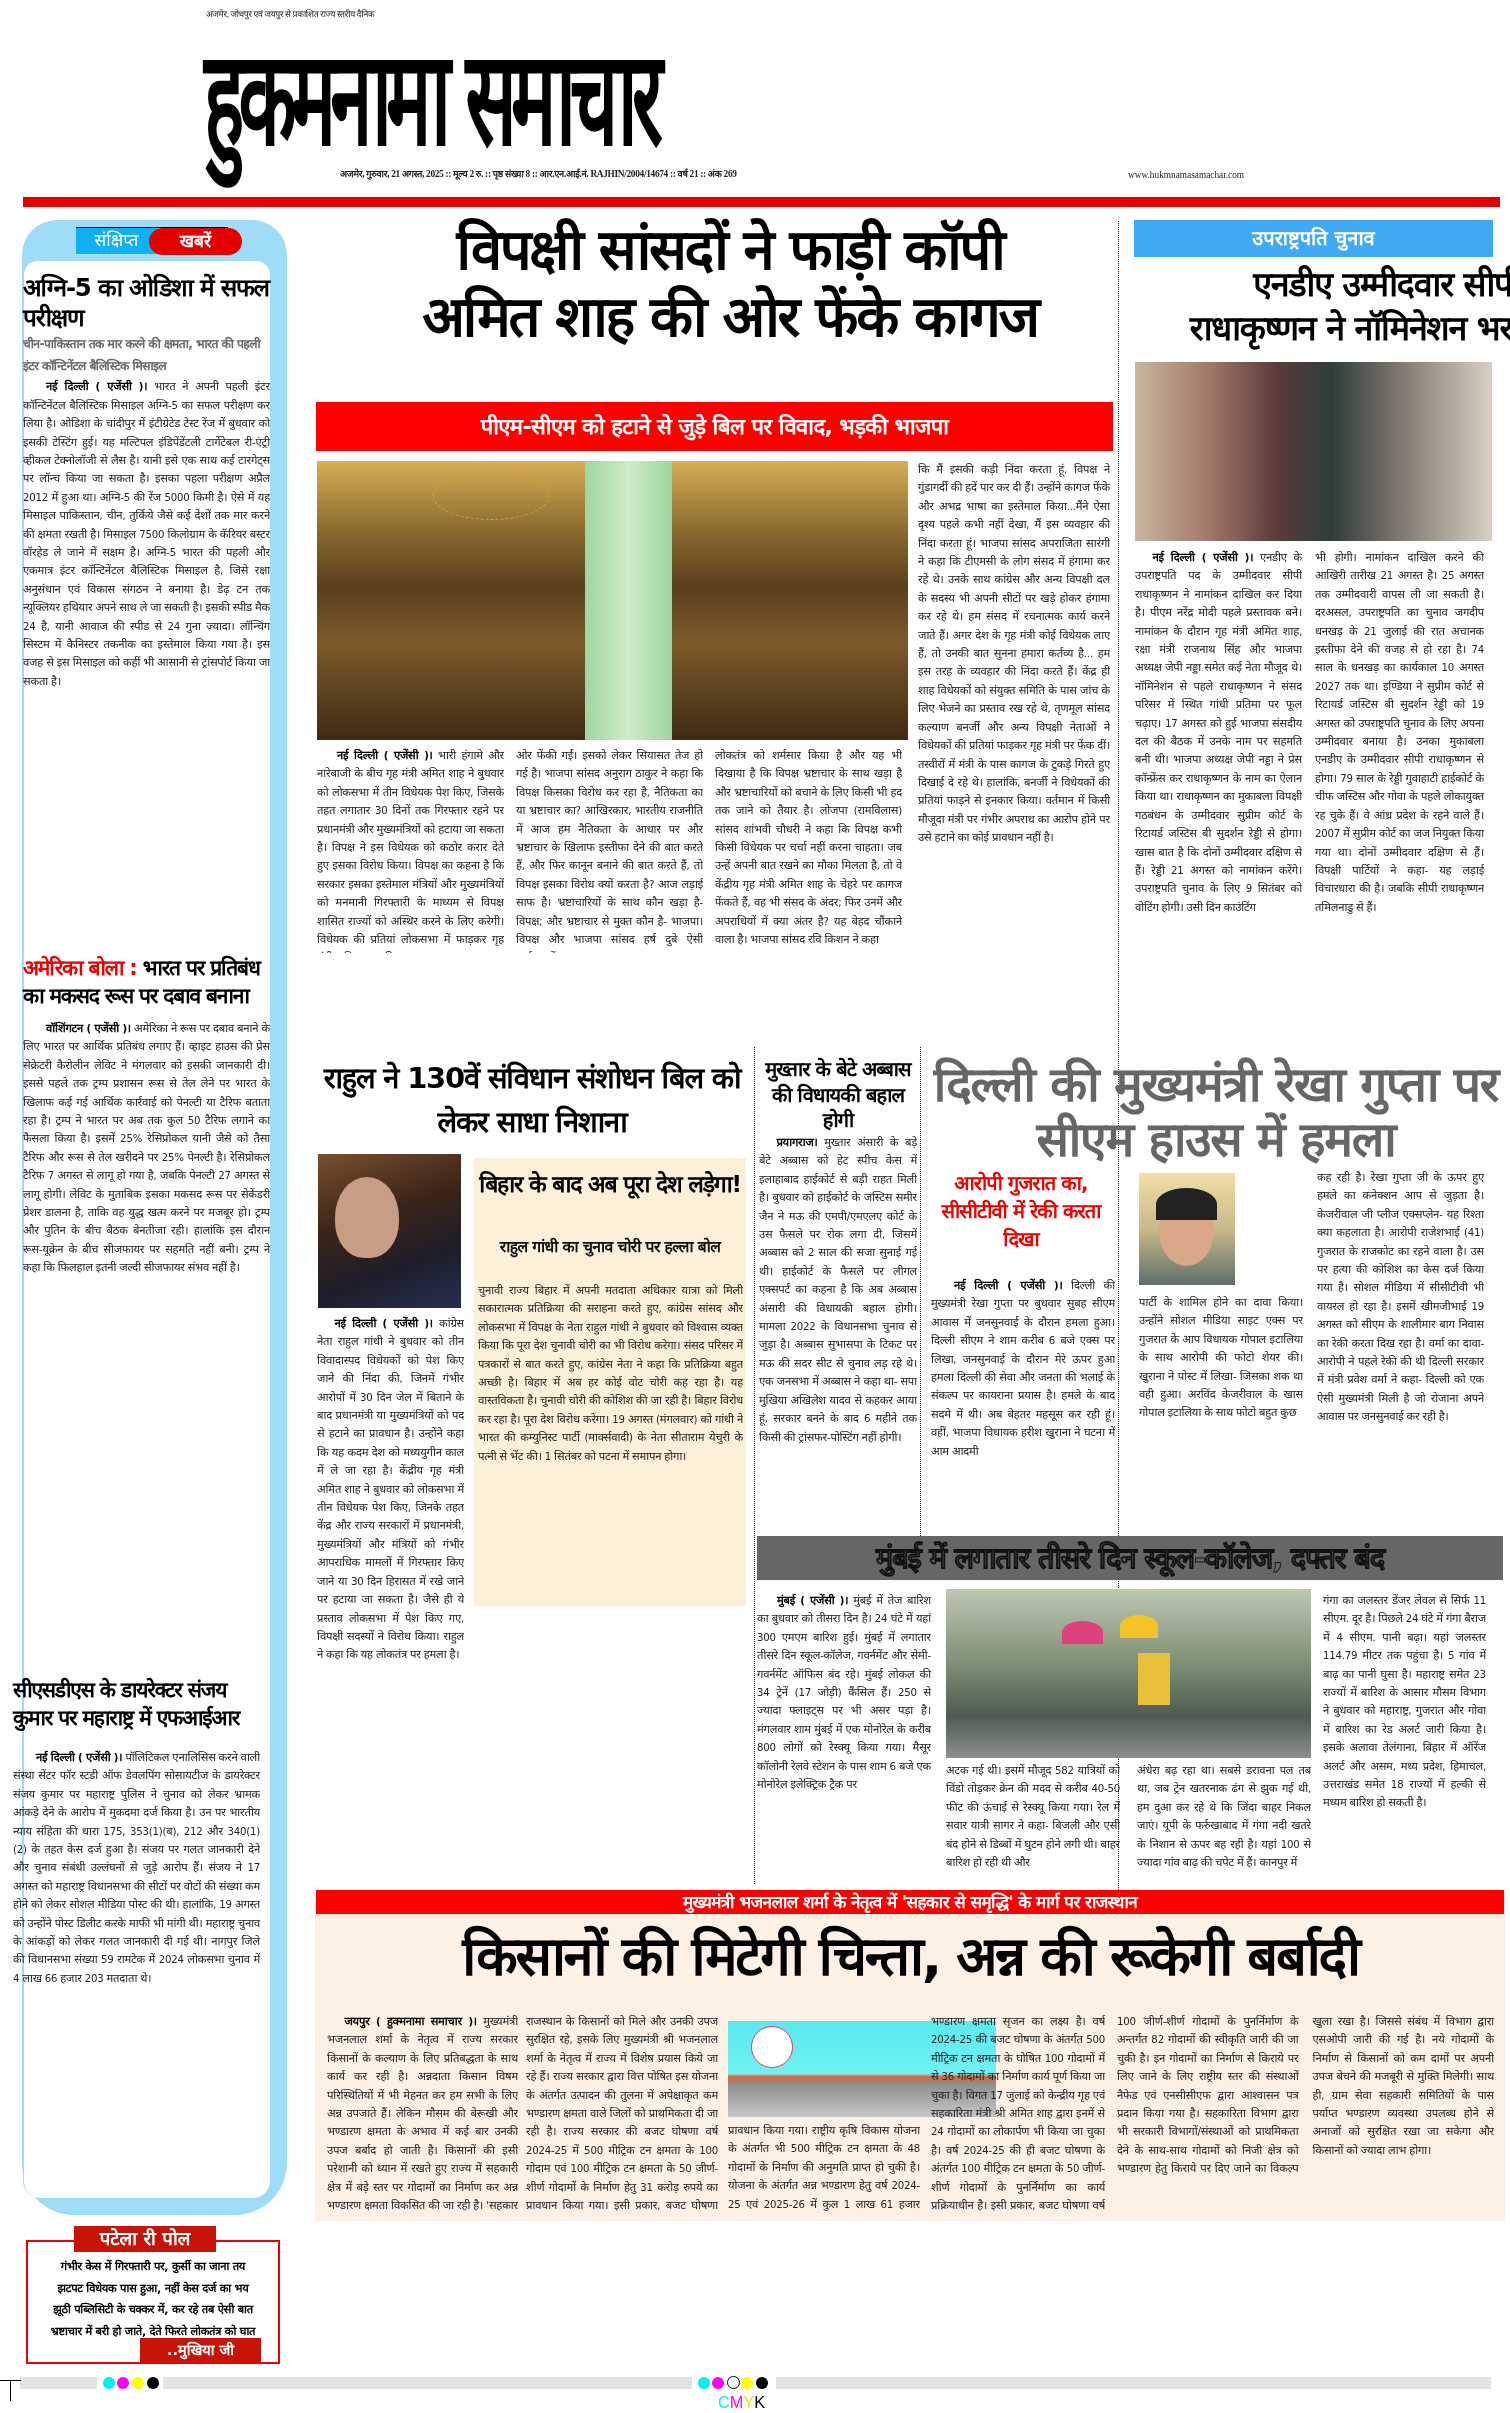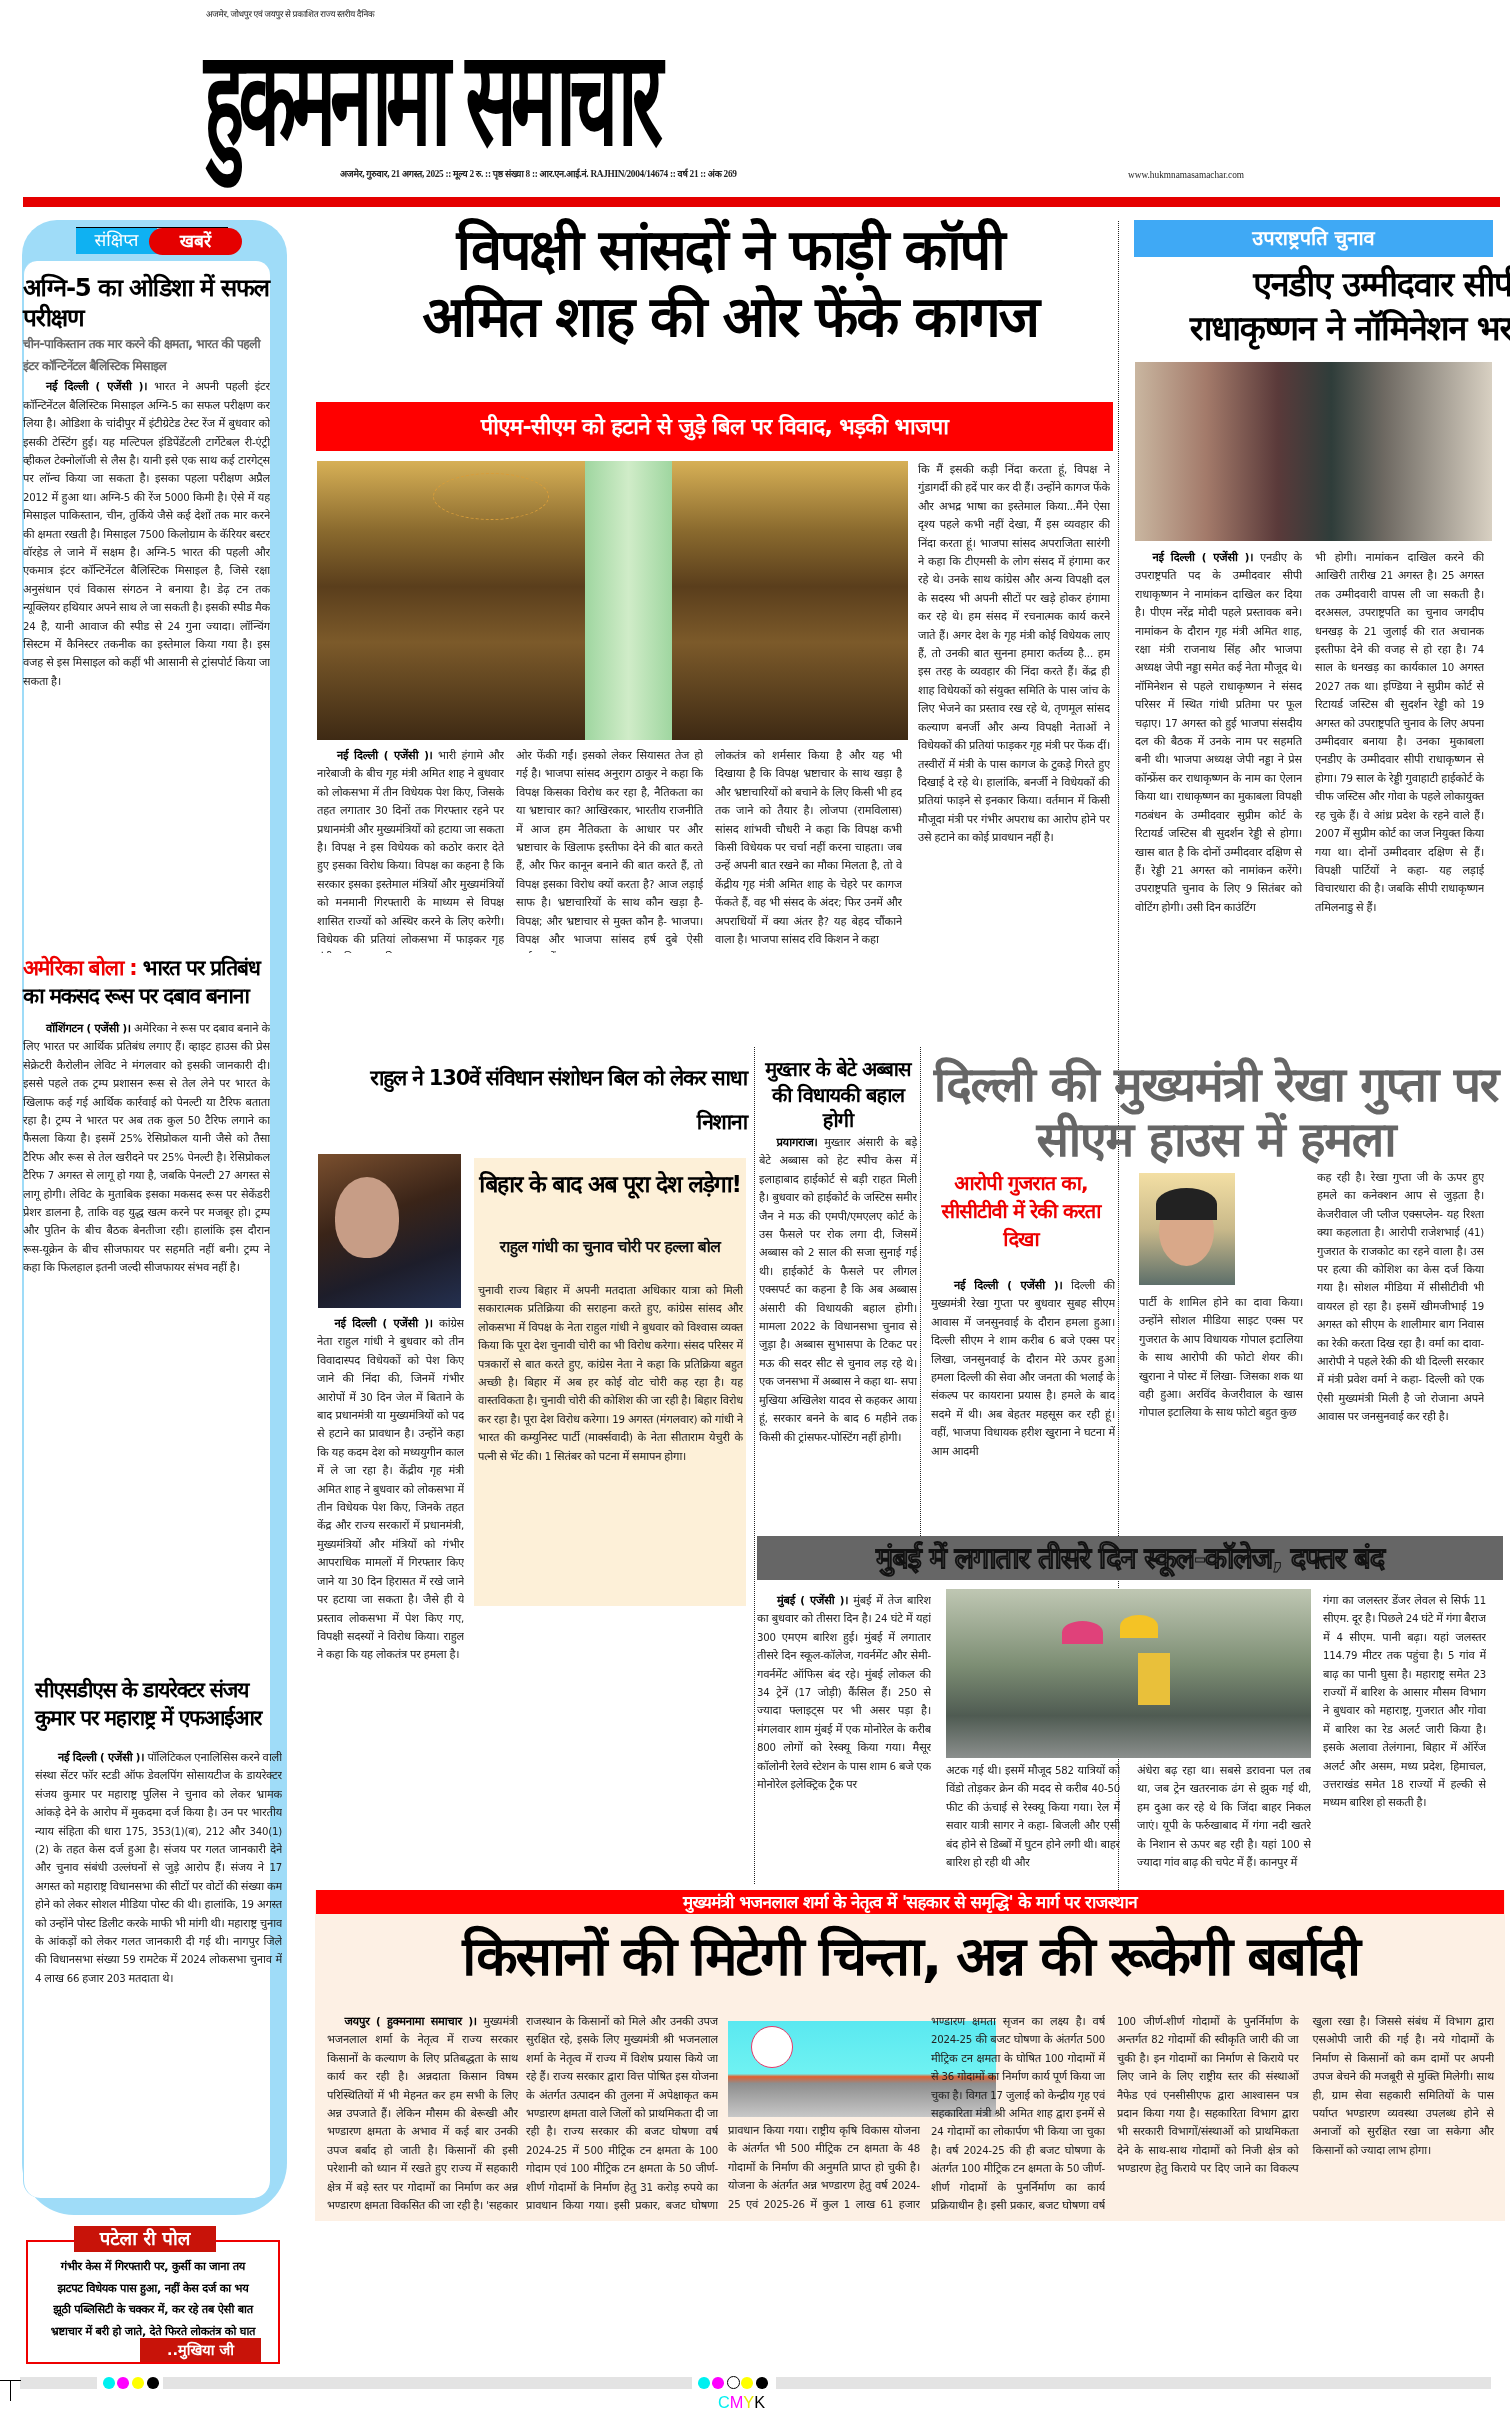--- a/index.html
+++ b/index.html
@@ -58,21 +58,21 @@
   <div class="head-heavy" style="font-size:21px;line-height:28px;white-space:normal">
     <span style="color:#e00">अमेरिका बोला :</span>
     <span>भारत पर प्रतिबंध का मकसद रूस पर दबाव बनाना</span>
   </div>
   <div class="body-text" style="height:631px;margin-top:10px;text-indent:23px">
     <b>वॉशिंगटन ( एजेंसी )।</b>
     <span>अमेरिका ने रूस पर दबाव बनाने के लिए भारत पर आर्थिक प्रतिबंध लगाए हैं। व्हाइट हाउस की प्रेस सेक्रेटरी कैरोलीन लेविट ने मंगलवार को इसकी जानकारी दी। इससे पहले तक ट्रम्प प्रशासन रूस से तेल लेने पर भारत के खिलाफ कई गई आर्थिक कार्रवाई को पेनल्टी या टैरिफ बताता रहा है। ट्रम्प ने भारत पर अब तक कुल 50 टैरिफ लगाने का फैसला किया है। इसमें 25% रेसिप्रोकल यानी जैसे को तैसा टैरिफ और रूस से तेल खरीदने पर 25% पेनल्टी है। रेसिप्रोकल टैरिफ 7 अगस्त से लागू हो गया है, जबकि पेनल्टी 27 अगस्त से लागू होगी। लेविट के मुताबिक इसका मकसद रूस पर सेकेंडरी प्रेशर डालना है, ताकि वह युद्ध खत्म करने पर मजबूर हो। ट्रम्प और पुतिन के बीच बैठक बेनतीजा रही। हालांकि इस दौरान रूस-यूक्रेन के बीच सीजफायर पर सहमति नहीं बनी। ट्रम्प ने कहा कि फिलहाल इतनी जल्दी सीजफायर संभव नहीं है।</span>
   </div>
 </div>
 
-<div class="abs" style="left:35px;top:1676px;width:247px">
+<div class="abs" style="left:13px;top:1676px;width:247px">
   <div class="head-heavy" style="font-size:21px;line-height:28px;white-space:normal">सीएसडीएस के डायरेक्टर संजय कुमार पर महाराष्ट्र में एफआईआर</div>
   <div class="body-text" style="height:448px;margin-top:17px;text-indent:23px">
     <b>नई दिल्ली ( एजेंसी )।</b>
     <span>पॉलिटिकल एनालिसिस करने वाली संस्था सेंटर फॉर स्टडी ऑफ डेवलपिंग सोसायटीज के डायरेक्टर संजय कुमार पर महाराष्ट्र पुलिस ने चुनाव को लेकर भ्रामक आंकड़े देने के आरोप में मुकदमा दर्ज किया है। उन पर भारतीय न्याय संहिता की धारा 175, 353(1)(ब), 212 और 340(1)(2) के तहत केस दर्ज हुआ है। संजय पर गलत जानकारी देने और चुनाव संबंधी उल्लंघनों से जुड़े आरोप हैं। संजय ने 17 अगस्त को महाराष्ट्र विधानसभा की सीटों पर वोटों की संख्या कम होने को लेकर सोशल मीडिया पोस्ट की थी। हालांकि, 19 अगस्त को उन्होंने पोस्ट डिलीट करके माफी भी मांगी थी। महाराष्ट्र चुनाव के आंकड़ों को लेकर गलत जानकारी दी गई थी। नागपुर जिले की विधानसभा संख्या 59 रामटेक में 2024 लोकसभा चुनाव में 4 लाख 66 हजार 203 मतदाता थे।</span>
   </div>
 </div>
 
 <div class="abs patela-box"></div>
 <div class="abs patela-tab">पटेला री पोल</div>
 <div class="abs patela-text">
@@ -106,21 +106,21 @@
 
 <div class="abs" style="left:1134px;top:220px;width:359px;height:37px;background:#3fa9f5;color:#fff;text-align:center;font-weight:bold;font-size:20px;line-height:37px">उपराष्ट्रपति चुनाव</div>
 <div class="abs head-heavy" style="left:1162px;top:262px;width:359px;text-align:right;white-space:normal;font-size:34px;line-height:44px;letter-spacing:-1.2px">एनडीए उम्मीदवार सीपी राधाकृष्णन ने नॉमिनेशन भरा</div>
 <div class="abs photo" style="left:1135px;top:362px;width:357px;height:179px;background:linear-gradient(90deg,#c9b6a0 0%,#a37a6a 20%,#5a3a3a 40%,#2f3d3a 55%,#6f6a63 70%,#d8d0c2 100%)"></div>
 <div class="abs body-text" style="left:1135px;top:549px;width:167px;height:506px;text-indent:17.4px">
   <b>नई दिल्ली ( एजेंसी )।</b>
   <span>एनडीए के उपराष्ट्रपति पद के उम्मीदवार सीपी राधाकृष्णन ने नामांकन दाखिल कर दिया है। पीएम नरेंद्र मोदी पहले प्रस्तावक बने। नामांकन के दौरान गृह मंत्री अमित शाह, रक्षा मंत्री राजनाथ सिंह और भाजपा अध्यक्ष जेपी नड्डा समेत कई नेता मौजूद थे। नॉमिनेशन से पहले राधाकृष्णन ने संसद परिसर में स्थित गांधी प्रतिमा पर फूल चढ़ाए। 17 अगस्त को हुई भाजपा संसदीय दल की बैठक में उनके नाम पर सहमति बनी थी। भाजपा अध्यक्ष जेपी नड्डा ने प्रेस कॉन्फ्रेंस कर राधाकृष्णन के नाम का ऐलान किया था। राधाकृष्णन का मुकाबला विपक्षी गठबंधन के उम्मीदवार सुप्रीम कोर्ट के रिटायर्ड जस्टिस बी सुदर्शन रेड्डी से होगा। खास बात है कि दोनों उम्मीदवार दक्षिण से हैं। रेड्डी 21 अगस्त को नामांकन करेंगे। उपराष्ट्रपति चुनाव के लिए 9 सितंबर को वोटिंग होगी। उसी दिन काउंटिंग</span>
 </div>
 <div class="abs body-text" style="left:1315px;top:549px;width:169px;height:506px">भी होगी। नामांकन दाखिल करने की आखिरी तारीख 21 अगस्त है। 25 अगस्त तक उम्मीदवारी वापस ली जा सकती है। दरअसल, उपराष्ट्रपति का चुनाव जगदीप धनखड़ के 21 जुलाई की रात अचानक इस्तीफा देने की वजह से हो रहा है। 74 साल के धनखड़ का कार्यकाल 10 अगस्त 2027 तक था। इण्डिया ने सुप्रीम कोर्ट से रिटायर्ड जस्टिस बी सुदर्शन रेड्डी को 19 अगस्त को उपराष्ट्रपति चुनाव के लिए अपना उम्मीदवार बनाया है। उनका मुकाबला एनडीए के उम्मीदवार सीपी राधाकृष्णन से होगा। 79 साल के रेड्डी गुवाहाटी हाईकोर्ट के चीफ जस्टिस और गोवा के पहले लोकायुक्त रह चुके हैं। वे आंध्र प्रदेश के रहने वाले हैं। 2007 में सुप्रीम कोर्ट का जज नियुक्त किया गया था। दोनों उम्मीदवार दक्षिण से हैं। विपक्षी पार्टियों ने कहा- यह लड़ाई विचारधारा की है। जबकि सीपी राधाकृष्णन तमिलनाडु से हैं।</div>
 
-<div class="abs head-heavy" style="left:317px;top:1056px;width:430px;text-align:right;white-space:normal;font-size:21px;line-height:44px;letter-spacing:-1.2px">राहुल ने 130वें संविधान संशोधन बिल को लेकर साधा निशाना</div>
+<div class="abs head-heavy" style="left:317px;top:1056px;width:430px;text-align:center;white-space:normal;font-size:29px;line-height:44px;letter-spacing:-1.2px">राहुल ने 130वें संविधान संशोधन बिल को लेकर साधा निशाना</div>
 <div class="abs photo" style="left:318px;top:1154px;width:143px;height:154px;background:linear-gradient(160deg,#7a4f2e 0%,#3a2418 40%,#1d1d2a 70%,#243050 100%)">
   <div style="position:absolute;left:17.4px;top:23px;width:64px;height:81px;border-radius:50% 50% 45% 45%;background:#c79d86"></div>
 </div>
 <div class="abs" style="left:414px;top:1157px;width:0;height:0"></div>
 <div class="abs" style="left:474px;top:1158px;width:272px;height:448px;background:#fdf0d8"></div>
 <div class="abs head-heavy" style="left:477px;top:1169px;width:266px;text-align:center;white-space:normal;font-size:23px;line-height:31px">बिहार के बाद अब पूरा देश लड़ेगा!</div>
 <div class="abs" style="left:477px;top:1236px;width:266px;text-align:center;font-weight:bold;font-size:15.7px;line-height:22px;letter-spacing:-0.6px">राहुल गांधी का चुनाव चोरी पर हल्ला बोल</div>
 <div class="abs body-text" style="left:478px;top:1282px;width:265px;height:320px">चुनावी राज्य बिहार में अपनी मतदाता अधिकार यात्रा को मिली सकारात्मक प्रतिक्रिया की सराहना करते हुए, कांग्रेस सांसद और लोकसभा में विपक्ष के नेता राहुल गांधी ने बुधवार को विश्वास व्यक्त किया कि पूरा देश चुनावी चोरी का भी विरोध करेगा। संसद परिसर में पत्रकारों से बात करते हुए, कांग्रेस नेता ने कहा कि प्रतिक्रिया बहुत अच्छी है। बिहार में अब हर कोई वोट चोरी कह रहा है। यह वास्तविकता है। चुनावी चोरी की कोशिश की जा रही है। बिहार विरोध कर रहा है। पूरा देश विरोध करेगा। 19 अगस्त (मंगलवार) को गांधी ने भारत की कम्युनिस्ट पार्टी (मार्क्सवादी) के नेता सीताराम येचुरी के पत्नी से भेंट की। 1 सितंबर को पटना में समापन होगा।</div>
 <div class="abs body-text" style="left:317px;top:1315px;width:147px;height:573px;text-indent:17.4px">
   <b>नई दिल्ली ( एजेंसी )।</b>

